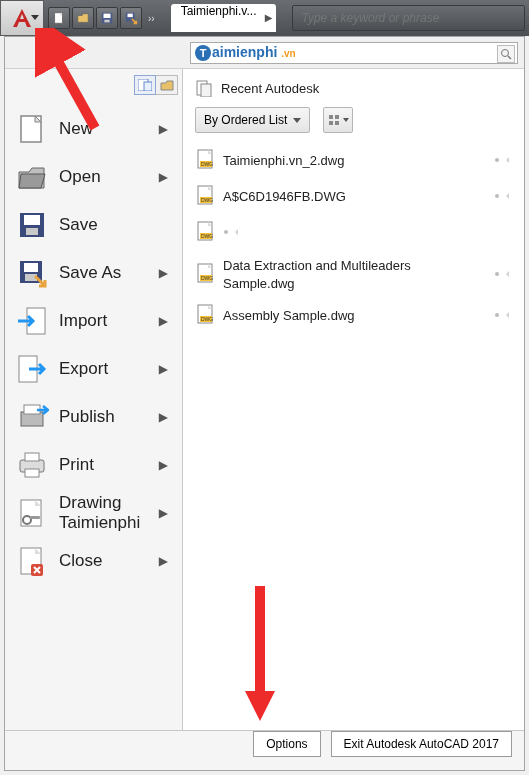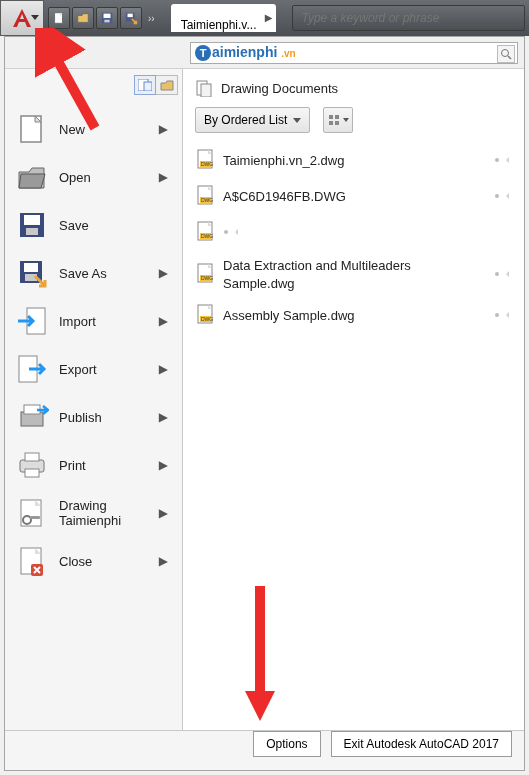--- a/index.html
+++ b/index.html
@@ -7,21 +7,21 @@
 
   
   .titlebar { height: 36px; background: linear-gradient(#6a6e73,#4b4f53); display:flex; align-items:center; }
   .app-btn { width:44px; height:36px; background:linear-gradient(#e8e8e8,#c9c9c9); border:1px solid #5a5a5a; display:flex; align-items:center; justify-content:center; position:relative; }
   .app-btn svg { width:24px; height:24px; }
   .app-btn .drop { position:absolute; right:4px; top:14px; border-left:4px solid transparent; border-right:4px solid transparent; border-top:5px solid #333; }
   .qat { display:flex; gap:2px; margin-left:4px; }
   .qat-btn { width:22px; height:22px; background:linear-gradient(#7a7e83,#5b5f63); border:1px solid #3a3a3a; border-radius:2px; display:flex; align-items:center; justify-content:center; }
   .qat-btn svg { width:14px; height:14px; }
   .qat-chev { color:#ddd; font-size:10px; padding:0 6px; }
-  .tab { margin-left:10px; height:28px; background:#fff; border-radius:3px 3px 0 0; display:flex; align-items:flex-end; padding:0 20px 0 10px; font-size:12px; position:relative; }
+  .tab { margin-left:10px; height:28px; background:#fff; border-radius:3px 3px 0 0; display:flex; align-items:flex-start; padding:0 20px 0 10px; font-size:12px; position:relative; }
   .tab .tab-chev { position:absolute; right:4px; top:8px; color:#555; font-size:10px; }
   .search-top { flex:1; margin:4px 4px 4px 16px; height:26px; background:linear-gradient(#6a6e73,#4b4f53); border:1px solid #3a3a3a; color:#cfcfcf; font-style:italic; font-size:12px; padding:0 8px; border-radius:2px;}
 
   
   .panel { position:absolute; top:36px; left:4px; right:4px; bottom:4px; background:#f5f5f5; border:1px solid #a5a5a5; display:flex; flex-direction:column; }
 
   .panel-search { height:32px; background:#f0f0f0; display:flex; align-items:center; justify-content:flex-end; padding:4px 6px; border-bottom:1px solid #d0d0d0;}
   .panel-search-box { width:328px; height:22px; background:#fff; border:1px solid #aaa; display:flex; align-items:center; padding:0 4px; position:relative;}
   .panel-search-box .wm { color:#2a6fb5; font-weight:bold; font-size:14px;}
   .panel-search-box .wm .tm-ball{display:inline-block;width:16px;height:16px;border-radius:50%;background:#2a6fb5;color:#fff;text-align:center;line-height:16px;font-size:11px;margin-right:1px;}
@@ -32,21 +32,21 @@
   .left { width:178px; border-right:1px solid #c8c8c8; background:#f5f5f5; padding:6px 4px; position:relative;}
   .right { flex:1; background:#fff; display:flex; flex-direction:column;}
 
   .view-toggle { display:flex; justify-content:flex-end; gap:0; margin-bottom:10px; }
   .view-toggle .vbtn { width:22px; height:20px; border:1px solid #8fa7d6; background:#e9eef7; display:flex; align-items:center; justify-content:center;}
   .view-toggle .vbtn:last-child{border-left:none; background:#f0f0f0; border-color:#bbb;}
 
   .menu-item { display:flex; align-items:center; height:48px; padding:0 6px; gap:10px; cursor:default; }
   .menu-item .mi-icon { width:34px; height:34px; display:flex; align-items:center; justify-content:center; }
   .menu-item .mi-icon svg{width:34px;height:34px;}
-  .menu-item .mi-label { flex:1; font-size:13px; color:#222; }
+  .menu-item .mi-label { flex:1; font-size:17px; color:#222; }
   .menu-item .mi-arrow { color:#555; font-size:12px; padding-right:4px;}
 
   .right-head { padding:10px 10px 6px 12px; }
   .right-head .rh-row{display:flex;align-items:center;gap:8px;font-size:13px;color:#222;margin-bottom:10px;}
   .sort-row{display:flex;gap:13px;align-items:center;}
   .sort-btn{height:26px;background:linear-gradient(#f6f6f6,#e4e4e4);border:1px solid #b5b5b5;border-radius:2px;display:flex;align-items:center;padding:0 8px;font-size:12px;gap:6px;}
   .sort-btn .dd{border-left:4px solid transparent;border-right:4px solid transparent;border-top:5px solid #555;}
   .view-btn{width:30px;height:26px;background:linear-gradient(#f6f6f6,#e4e4e4);border:1px solid #b5b5b5;border-radius:2px;display:flex;align-items:center;justify-content:center;gap:3px;}
   .view-btn .dd{border-left:3px solid transparent;border-right:3px solid transparent;border-top:4px solid #555;}
 
@@ -264,21 +264,21 @@
       </div>
     </div>
 
     <div class="right">
       <div class="right-head">
         <div class="rh-row">
           <svg width="18" height="18" viewBox="0 0 18 18">
               <rect x="2" y="2" width="10" height="14" fill="#fff" stroke="#888"></rect>
               <rect x="6" y="5" width="10" height="13" fill="#f3f3f3" stroke="#888"></rect>
             </svg>
-          <span>Drawing Documents</span>
+          <span>Recent Autodesk</span>
         </div>
         <div class="sort-row">
           <div class="sort-btn">
             <span>By Ordered List</span>
             <span class="dd"></span>
           </div>
           <div class="view-btn">
             <svg width="12" height="12" viewBox="0 0 12 12">
                 <rect x="1" y="1" width="4" height="4" fill="#888"></rect>
                 <rect x="7" y="1" width="4" height="4" fill="#888"></rect>

